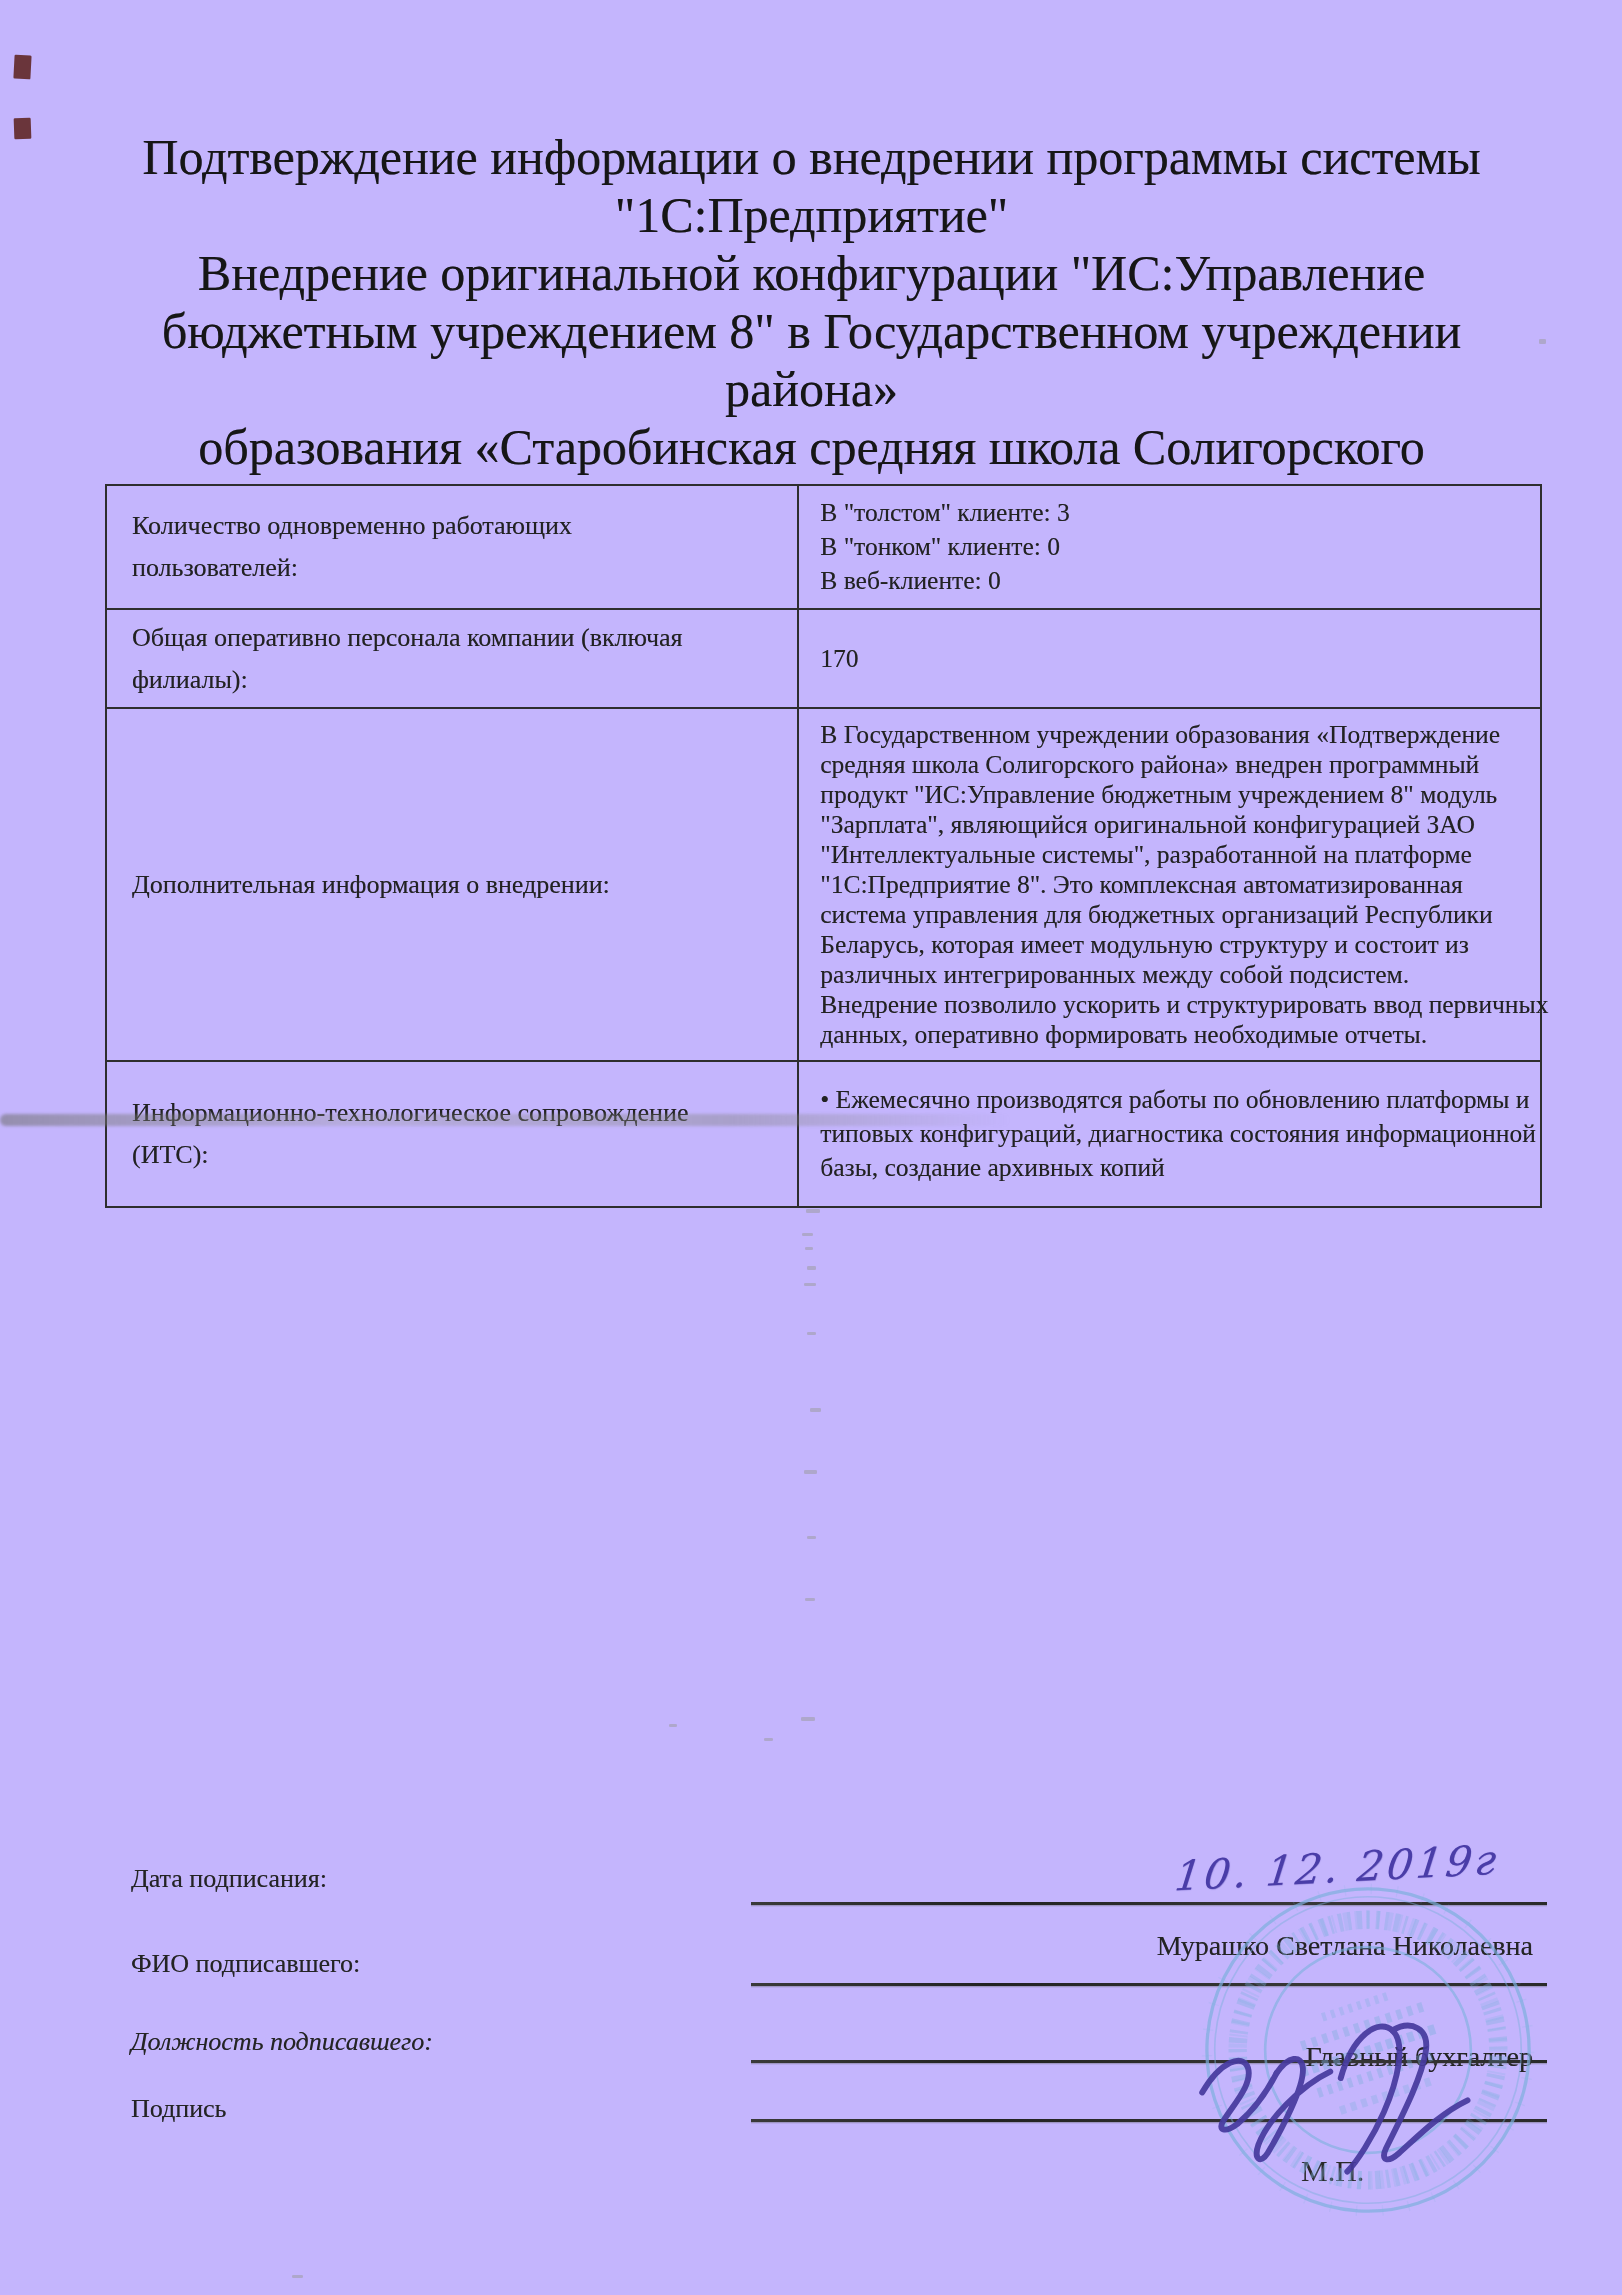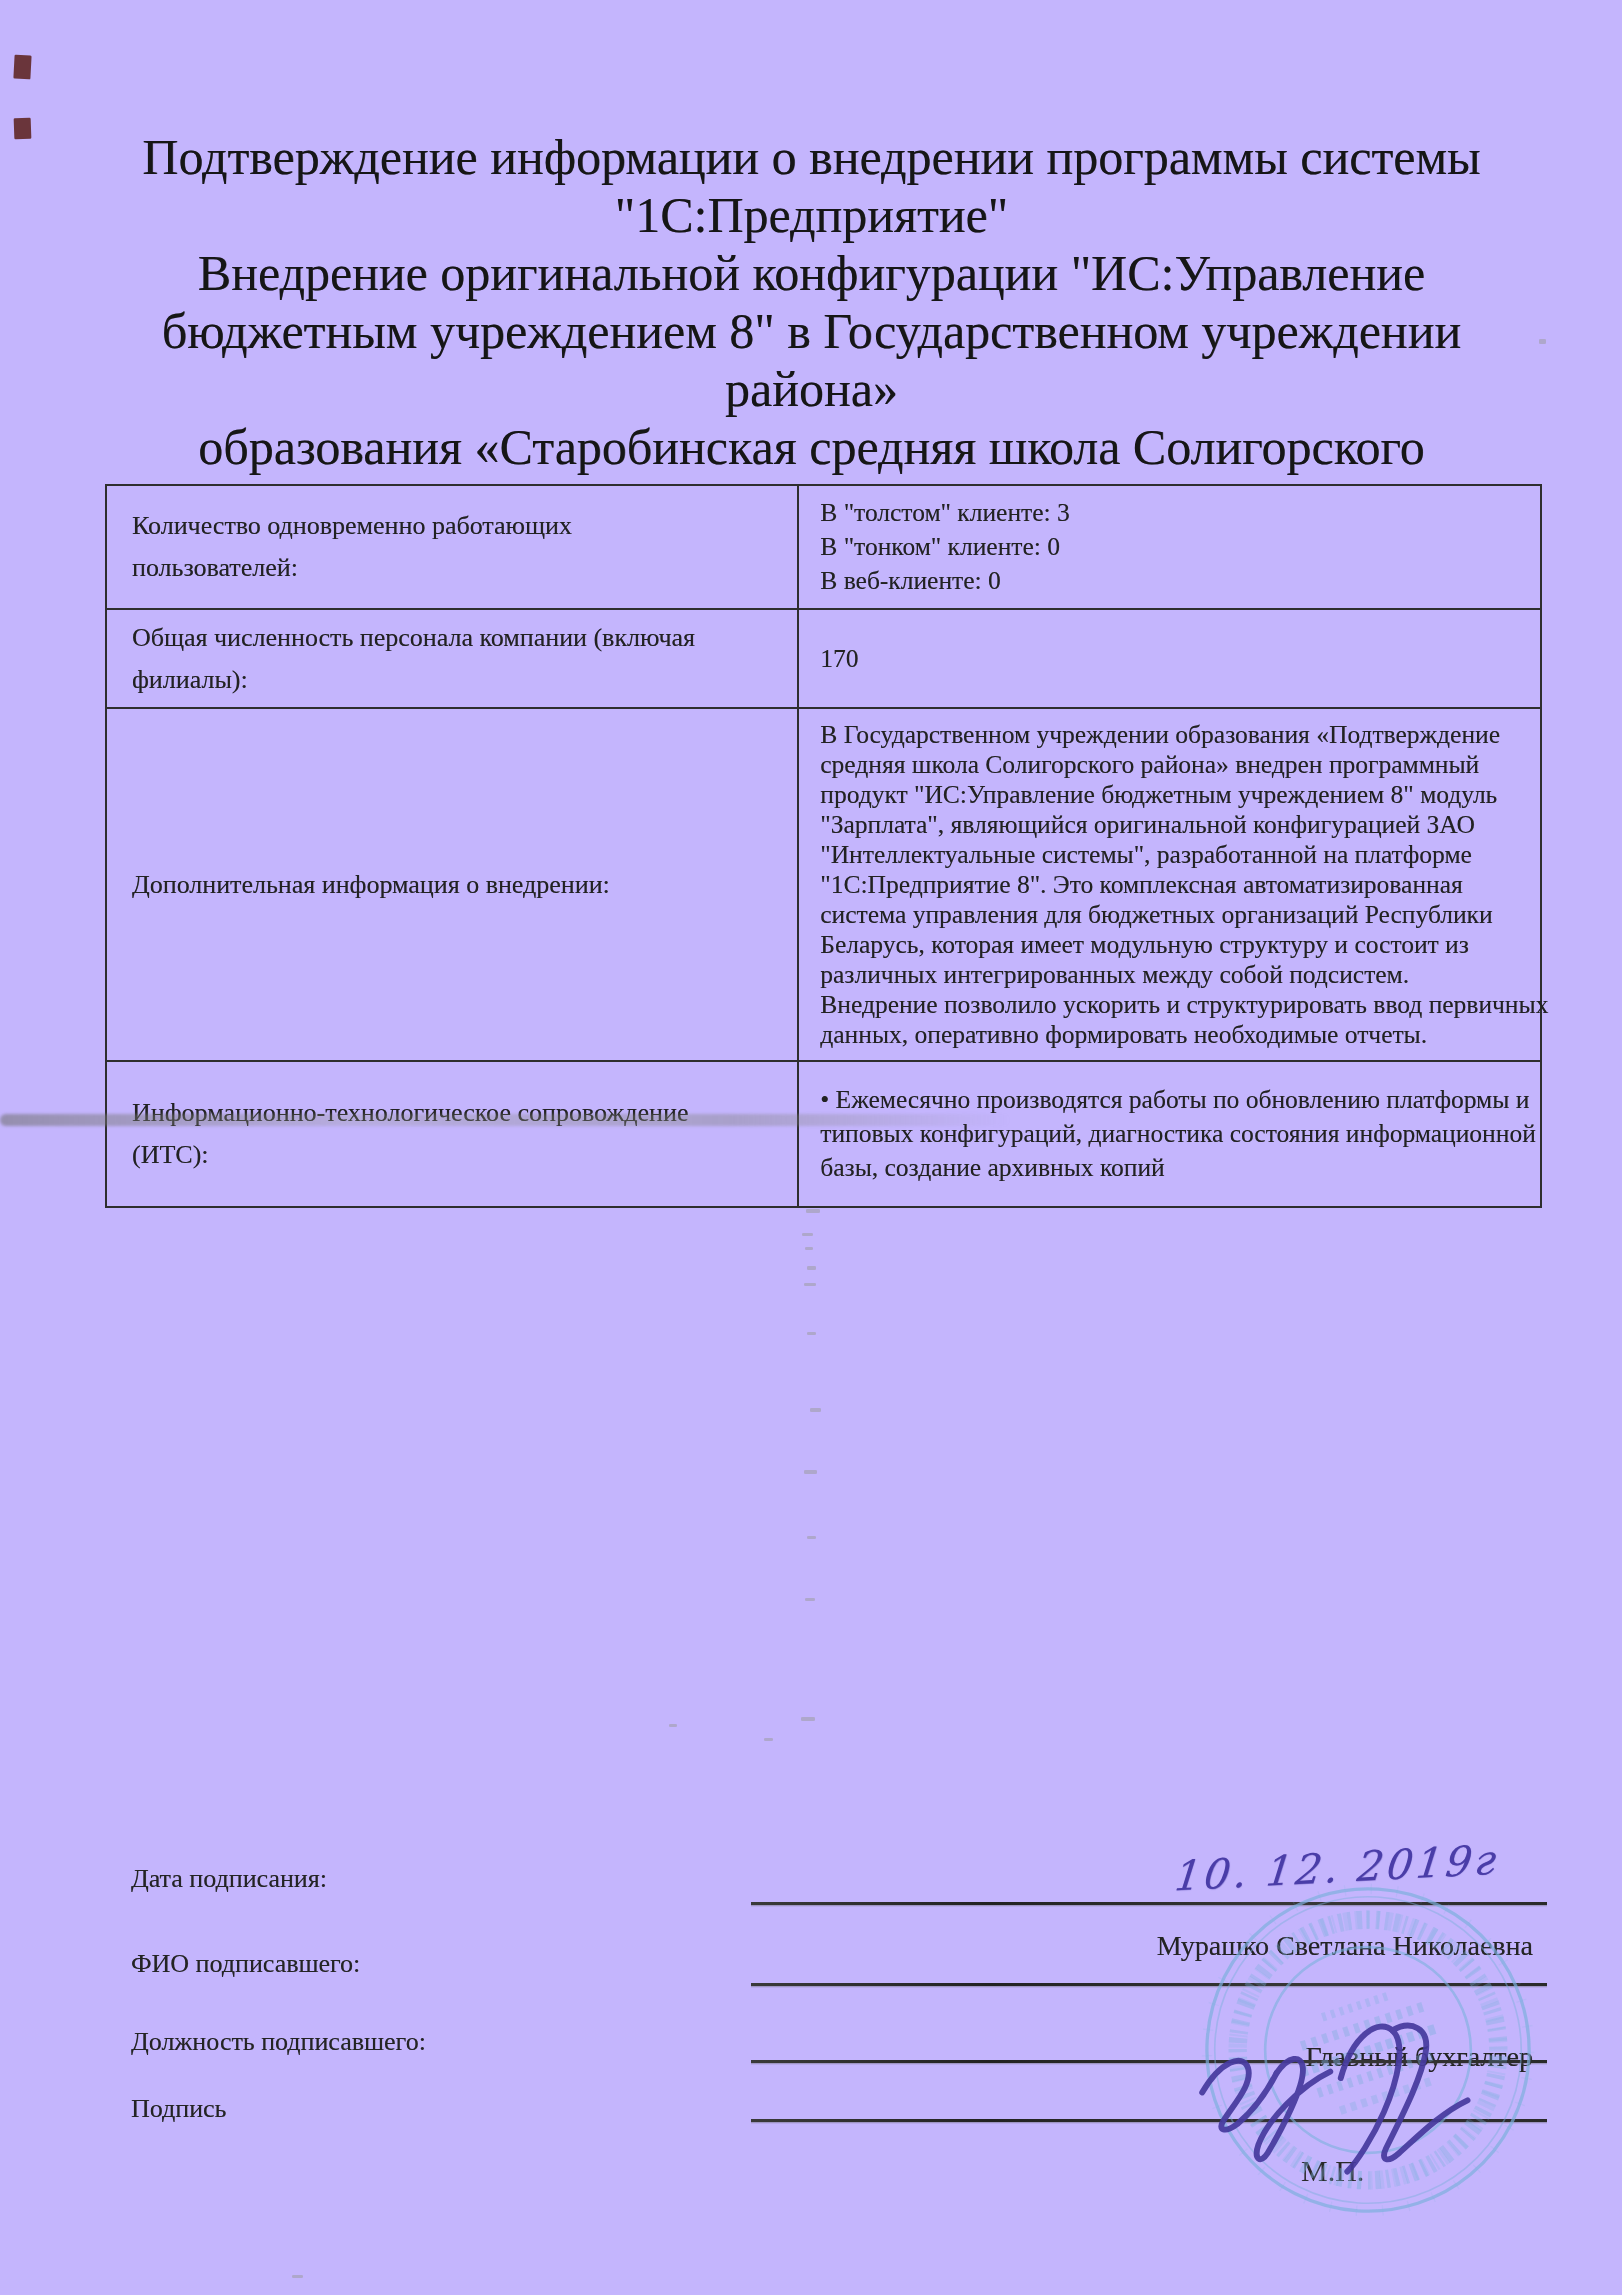--- a/index.html
+++ b/index.html
@@ -114,21 +114,21 @@
         <div class="lbl-line">пользователей:</div>
       </td>
       <td class="val">
         <div class="val-line">В "толстом" клиенте: 3</div>
         <div class="val-line">В "тонком" клиенте: 0</div>
         <div class="val-line">В веб-клиенте: 0</div>
       </td>
     </tr>
     <tr class="r2">
       <td class="label">
-        <div class="lbl-line">Общая численность персонала компании (включая</div>
+        <div class="lbl-line">Общая оперативно персонала компании (включая</div>
         <div class="lbl-line">филиалы):</div>
       </td>
       <td class="val">
         <div class="val-line">170</div>
       </td>
     </tr>
     <tr class="r3">
       <td class="label">
         <div class="lbl-line">Дополнительная информация о внедрении:</div>
       </td>
@@ -179,21 +179,21 @@
   <div class="speck" style="left:292px;top:2275px;width:10.5px;height:3.3px;"></div>
 
   <div class="sig-label" style="top:1864px;">Дата подписания:</div>
   <div class="handwritten-date">10. 12. 2019г</div>
   <div class="sig-line" style="top:1902px;"></div>
 
   <div class="sig-label" style="top:1949px;">ФИО подписавшего:</div>
   <div class="sig-value" style="right:90px;top:1930px;">Мурашко Светлана Николаевна</div>
   <div class="sig-line" style="top:1983px;"></div>
 
-  <div class="sig-label" style="top:2027px;">Должность подписавшего:</div>
+  <div class="sig-label" style="top:2027px;font-style:italic;">Должность подписавшего:</div>
   <div class="sig-value" style="right:90px;top:2025px;margin-top:16px;">Главный бухгалтер</div>
   <div class="sig-line" style="top:2060px;"></div>
 
   <div class="sig-label" style="top:2094px;">Подпись</div>
   <div class="sig-line" style="top:2119px;"></div>
   <div class="mp-label">М.П.</div>
 
   <svg class="stamp" width="334" height="334" viewBox="0 0 510 510">
     <g transform="rotate(-18 255 255)" fill="none" stroke="#7db0dd">
       <circle cx="255" cy="255" r="246" stroke-width="5" opacity="0.75"></circle>

